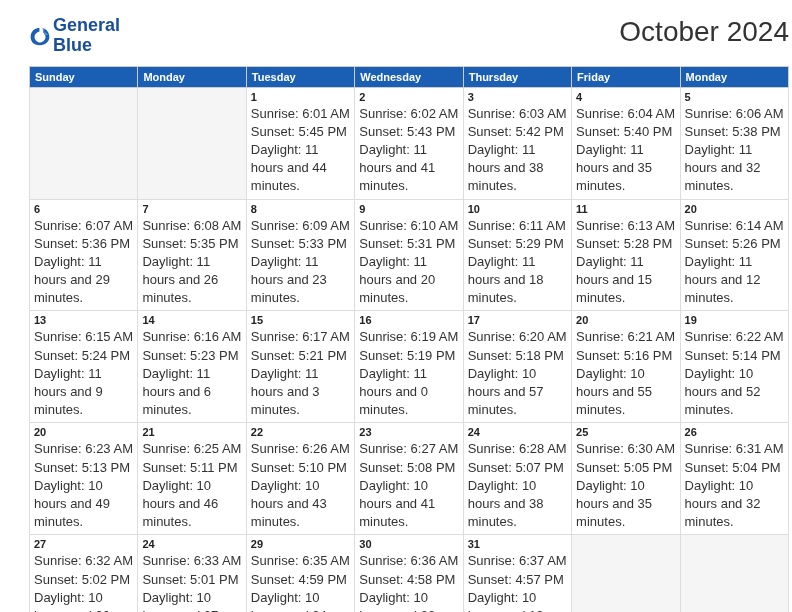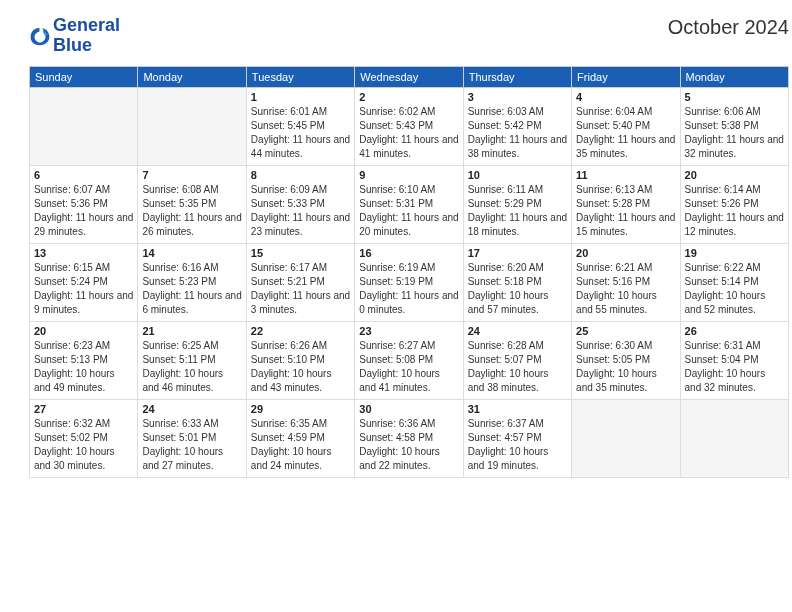--- a/index.html
+++ b/index.html
@@ -35,38 +35,38 @@
     }
     .logo-icon {
       width: 22px;
       height: 22px;
       margin-right: 2px;
     }
     .title-area {
       text-align: right;
     }
     .month-title {
-      font-size: 20px;
+      font-size: 28px;
       font-weight: normal;
       color: #333;
     }
     .location {
       font-size: 13px;
       color: #555;
     }
     .calendar {
       width: 100%;
       border-collapse: collapse;
       table-layout: fixed;
     }
     .calendar th {
       background: #1a5fb4;
       color: #fff;
       font-size: 11px;
-      font-weight: normal;
+      font-weight: bold;
       padding: 4px 5px;
       text-align: left;
       border: 1px solid #ccc;
     }
     .calendar td {
       border: 1px solid #ddd;
       vertical-align: top;
       padding: 3px 4px;
       font-size: 9px;
       color: #333;
@@ -77,21 +77,21 @@
       background: #f5f5f5;
     }
     .day-num {
       font-size: 11px;
       font-weight: bold;
       color: #222;
       display: block;
       margin-bottom: 2px;
     }
     .day-info {
-      font-size: 10px;
+      font-size: 13px;
       line-height: 1.4;
       color: #333;
     }
     .week-row td {
       height: 78px;
     }
   </style>
 </head>
 <body>
 

